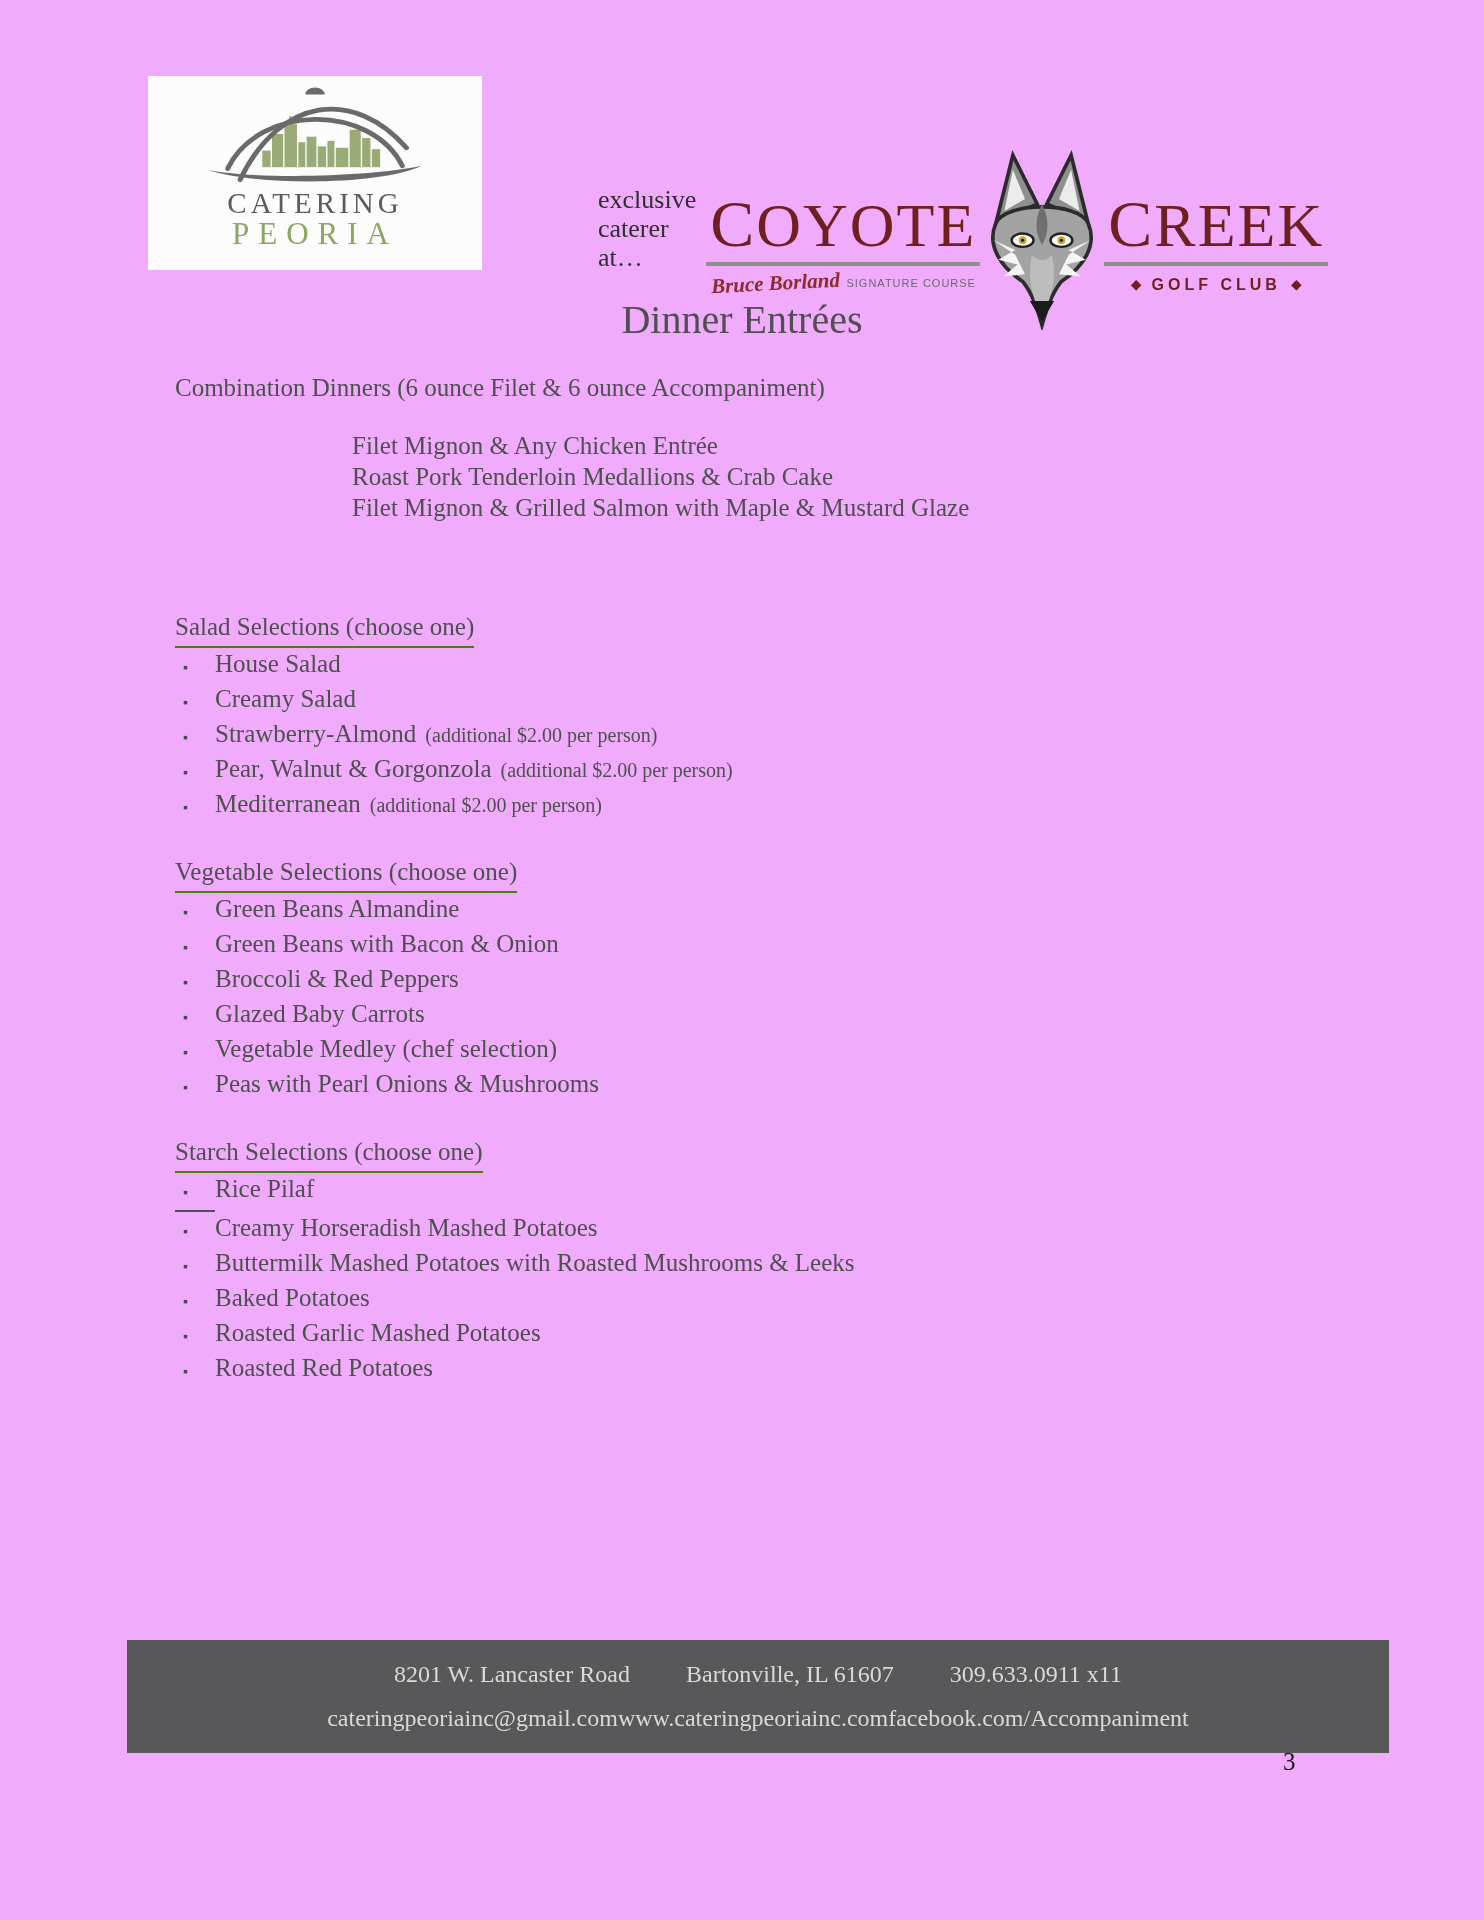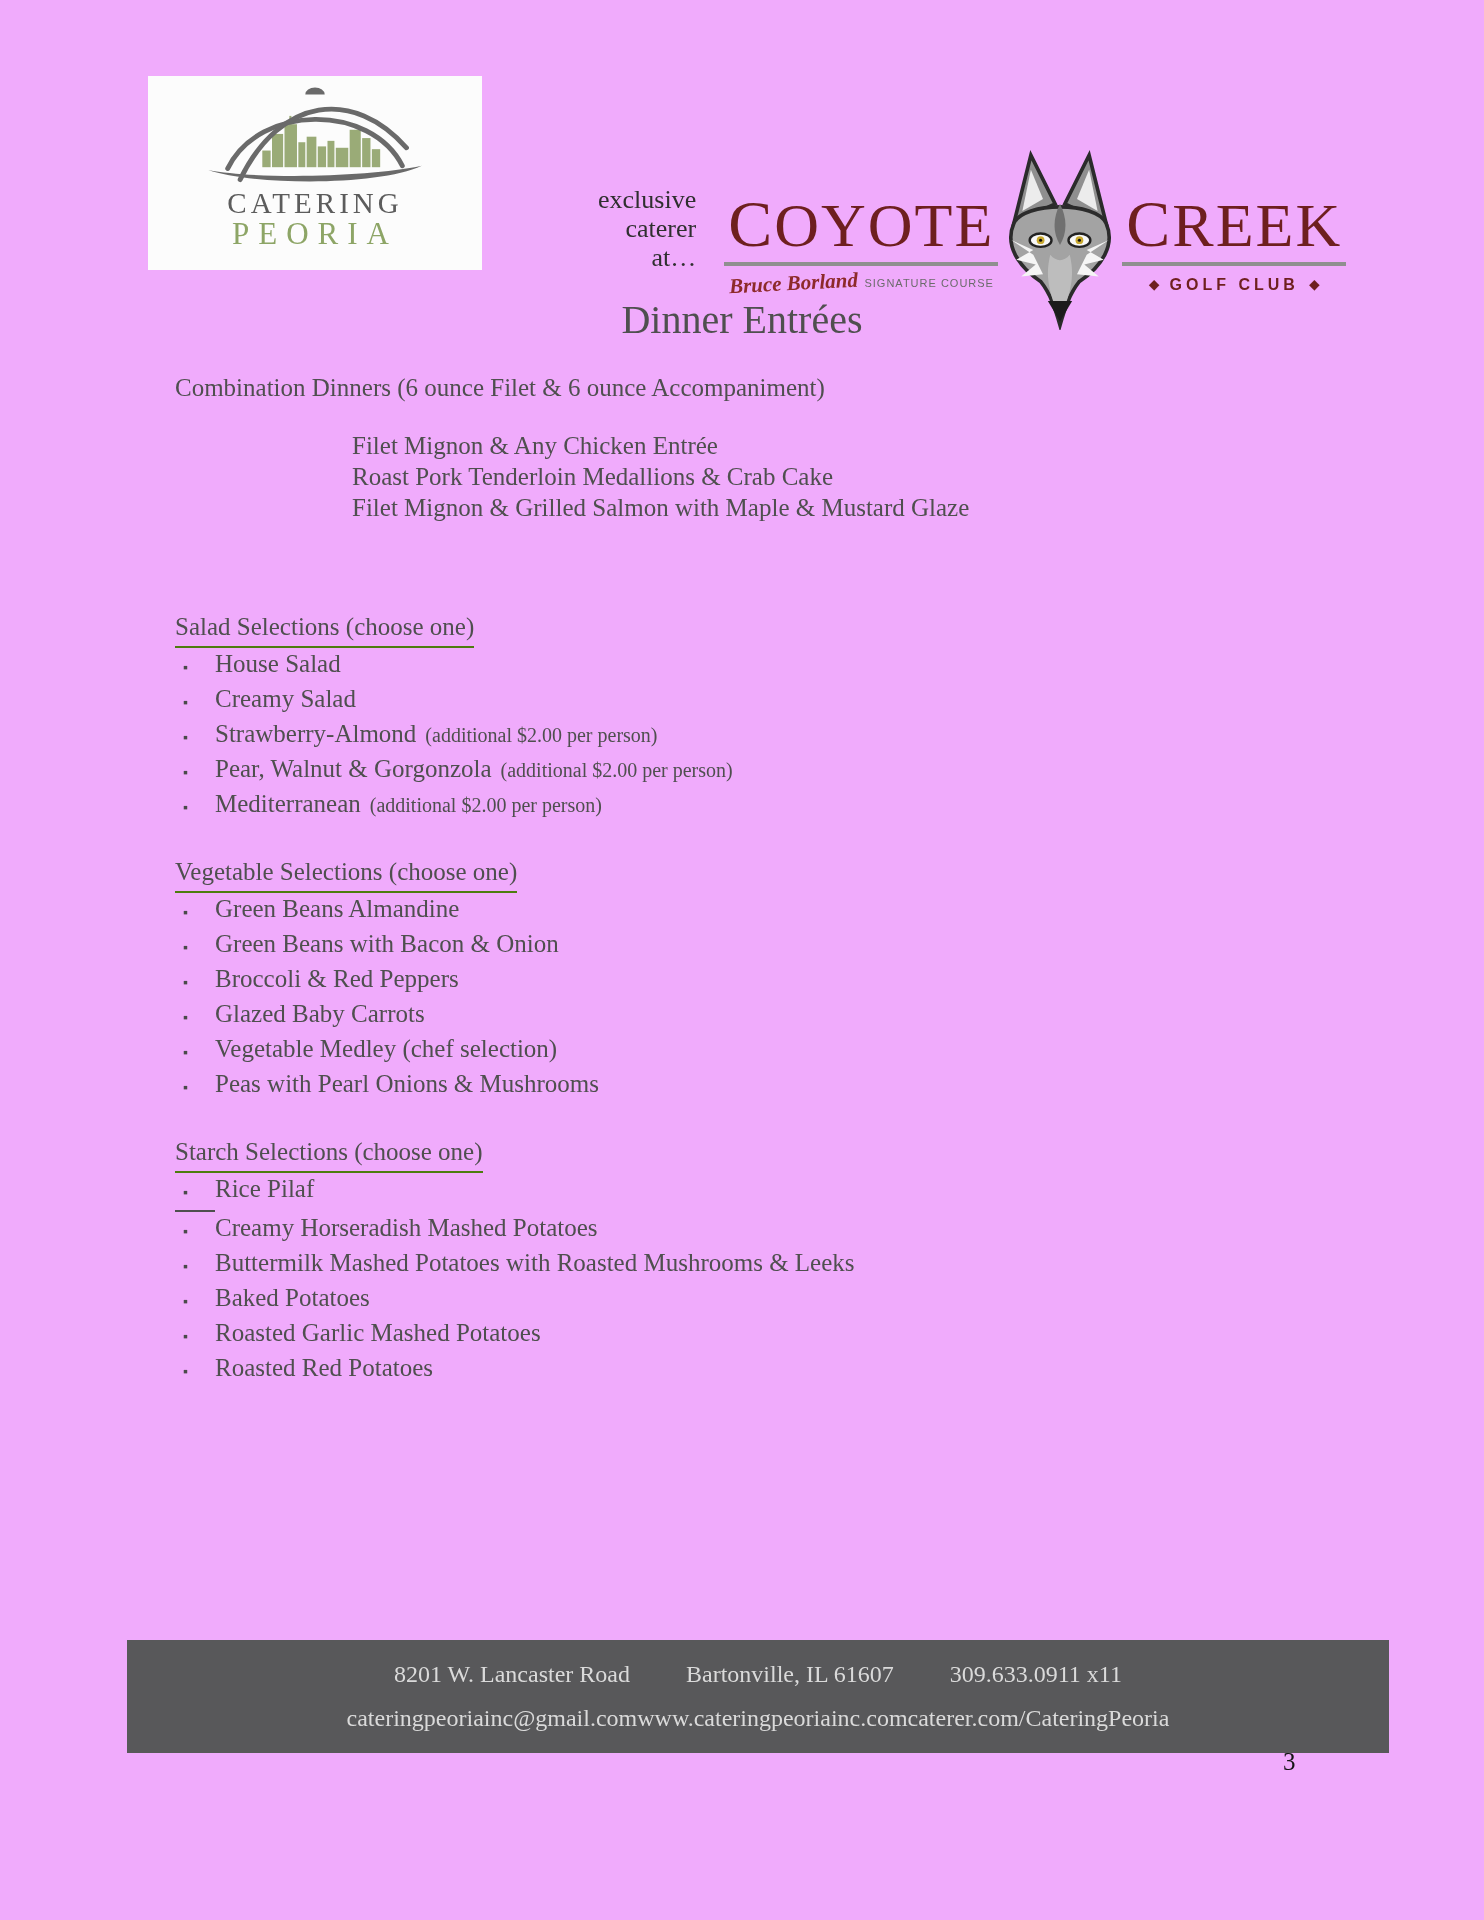--- a/index.html
+++ b/index.html
@@ -13,21 +13,21 @@
   .logo-left {
     position:absolute; left:148px; top:76px; width:334px; height:194px;
     background:#fcfcfc; display:flex; flex-direction:column; align-items:center; padding-top:8px;
   }
   .logo-left svg { width:300px; height:104px; display:block; }
   .catering-text { font-size:29px; letter-spacing:4px; color:#5c5c5c; line-height:1.05; }
   .peoria-text  { font-size:31px; letter-spacing:9px; color:#8da566; line-height:1.05; }
 
   
   .logo-right { position:absolute; left:598px; top:106px; height:190px; display:flex; align-items:flex-end; }
-  .caterer-stack { text-align:right; color:#2f2f2f; font-size:26px; line-height:29px; margin:0 28px 24px 0; }
+  .caterer-stack { text-align:left; color:#2f2f2f; font-size:26px; line-height:29px; margin:0 10px 24px 0; }
   .brand-col { display:flex; flex-direction:column; align-items:center; }
   .brand-word {
     font-size:62px; color:#6e1f1f; letter-spacing:2px; line-height:1;
     padding:0 4px 5px; border-bottom:4px solid #8f8f8f; white-space:nowrap;
   }
   .brand-word::first-letter { font-size:66px; }
   .sig-row { display:flex; align-items:center; gap:7px; margin-top:4px; height:26px; }
   .signature { font-style:italic; font-weight:bold; color:#8d2a2a; font-size:21px; transform:rotate(-3deg); white-space:nowrap; }
   .sig-course { font-family:Liberation Sans, sans-serif; font-size:11px; letter-spacing:1px; color:#6b6b6b; white-space:nowrap; }
   .coyote-head { width:148px; height:182px; margin:0 -12px -34px; position:relative; z-index:2; }
@@ -236,19 +236,19 @@
 
   <div class="footer">
     <div class="footer-row">
       <span>8201 W. Lancaster Road</span>
       <span>Bartonville, IL 61607</span>
       <span>309.633.0911 x11</span>
     </div>
     <div class="footer-row2">
       <span>cateringpeoriainc@gmail.com</span>
       <span>www.cateringpeoriainc.com</span>
-      <span>caterer.com/CateringPeoria</span>
+      <span>facebook.com/Accompaniment</span>
     </div>
   </div>
 
   <div class="page-number">3</div>
 
 </div>
 
 </body></html>

